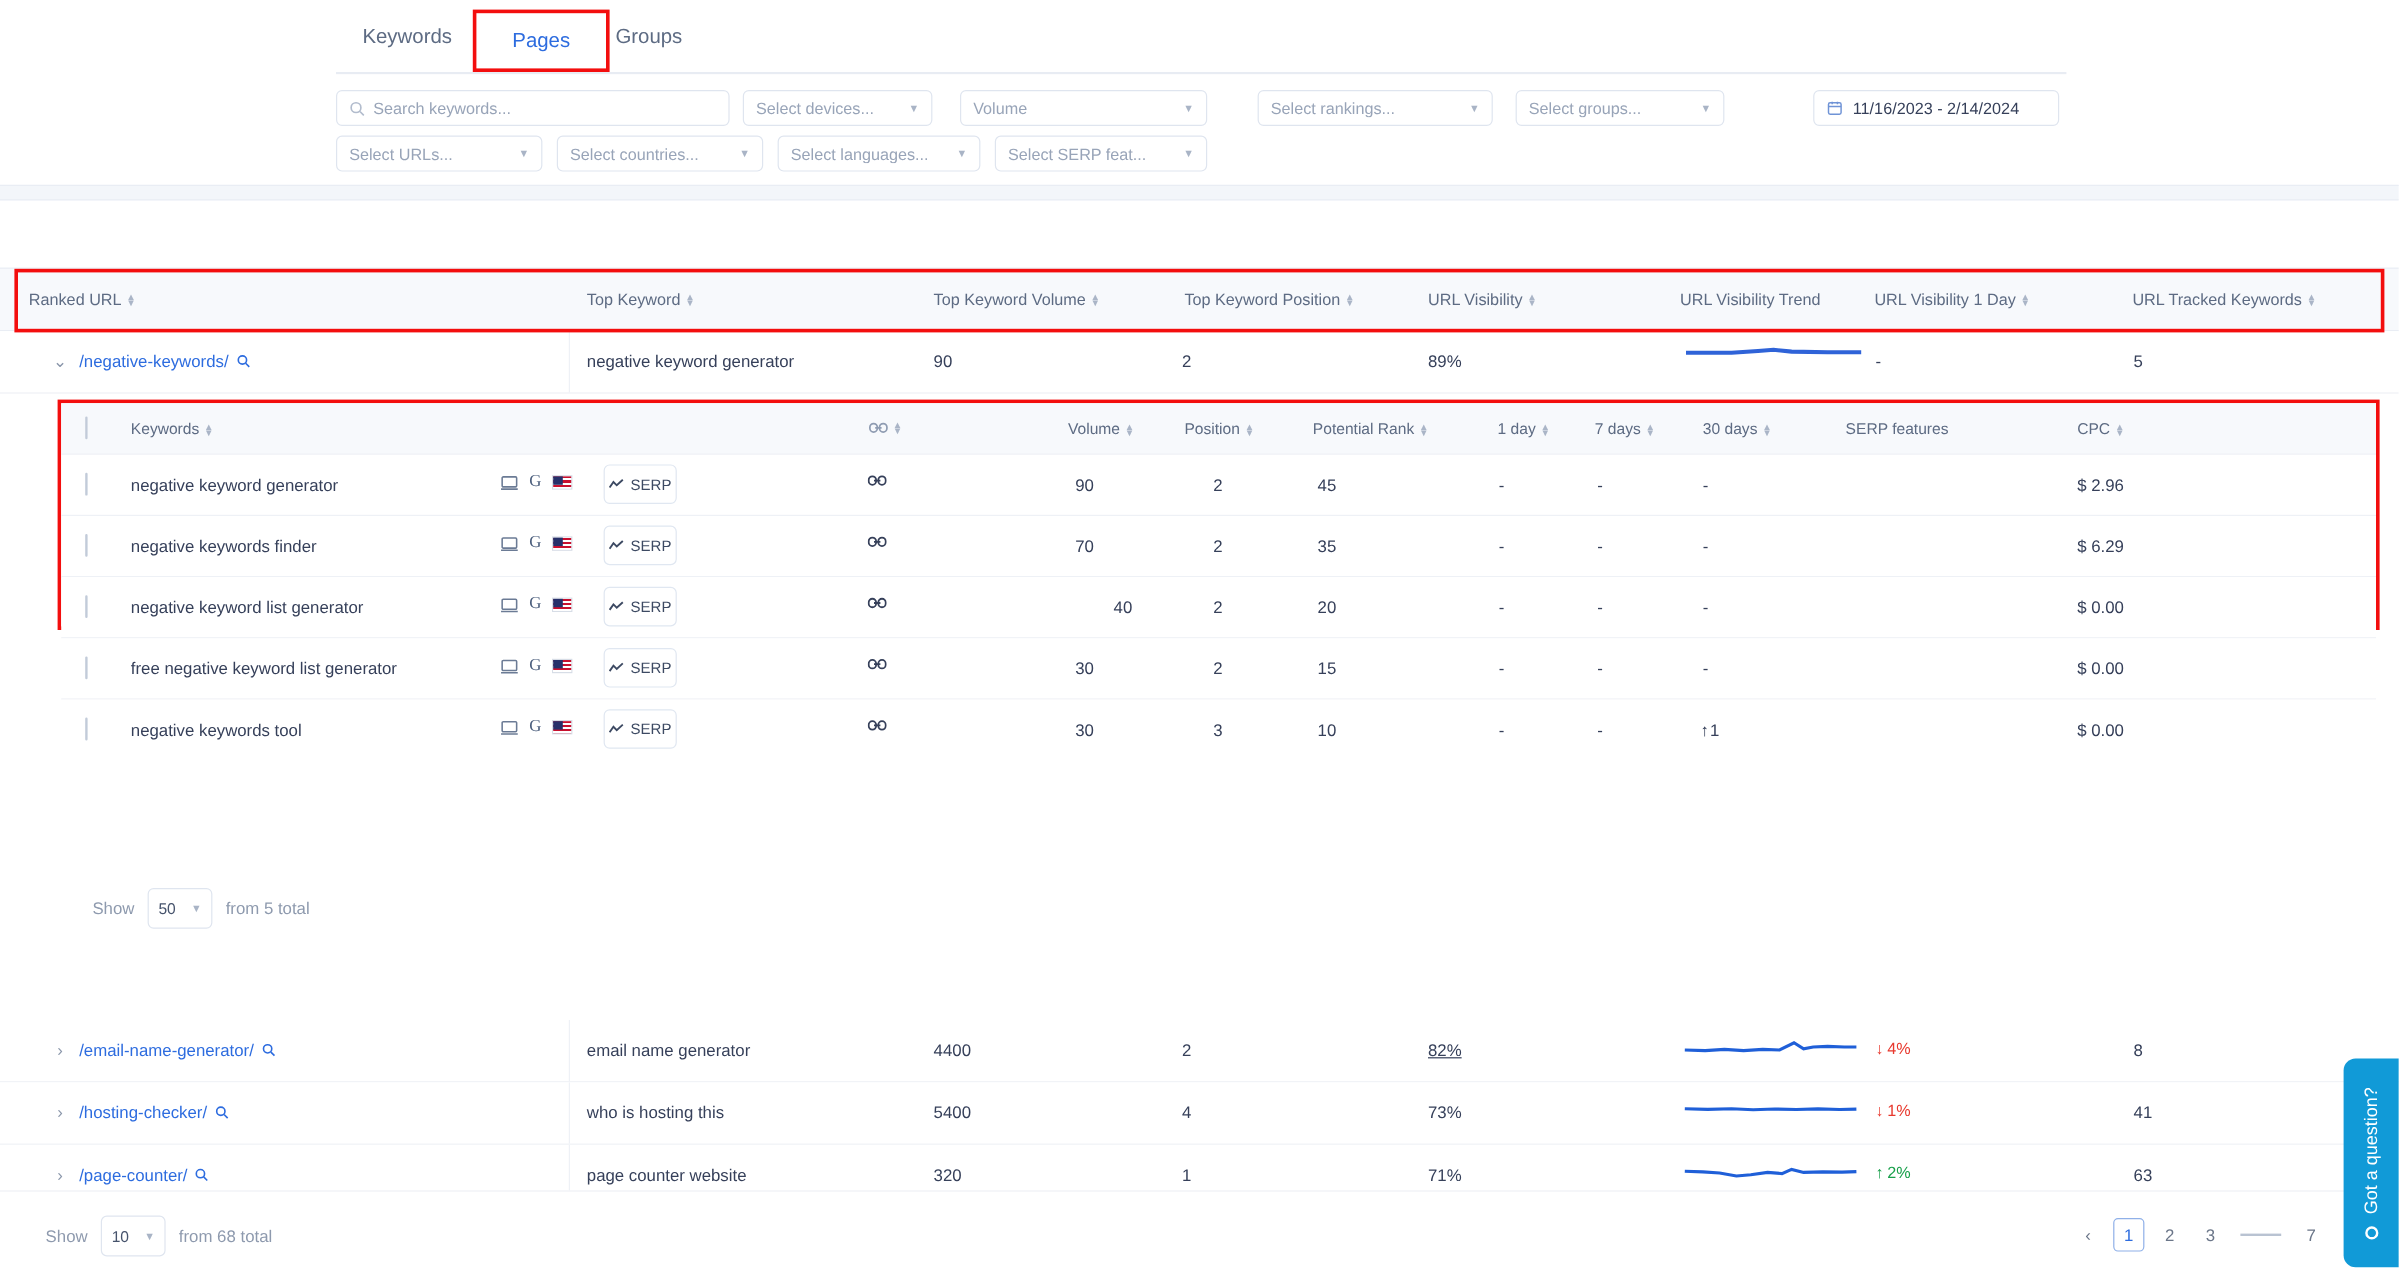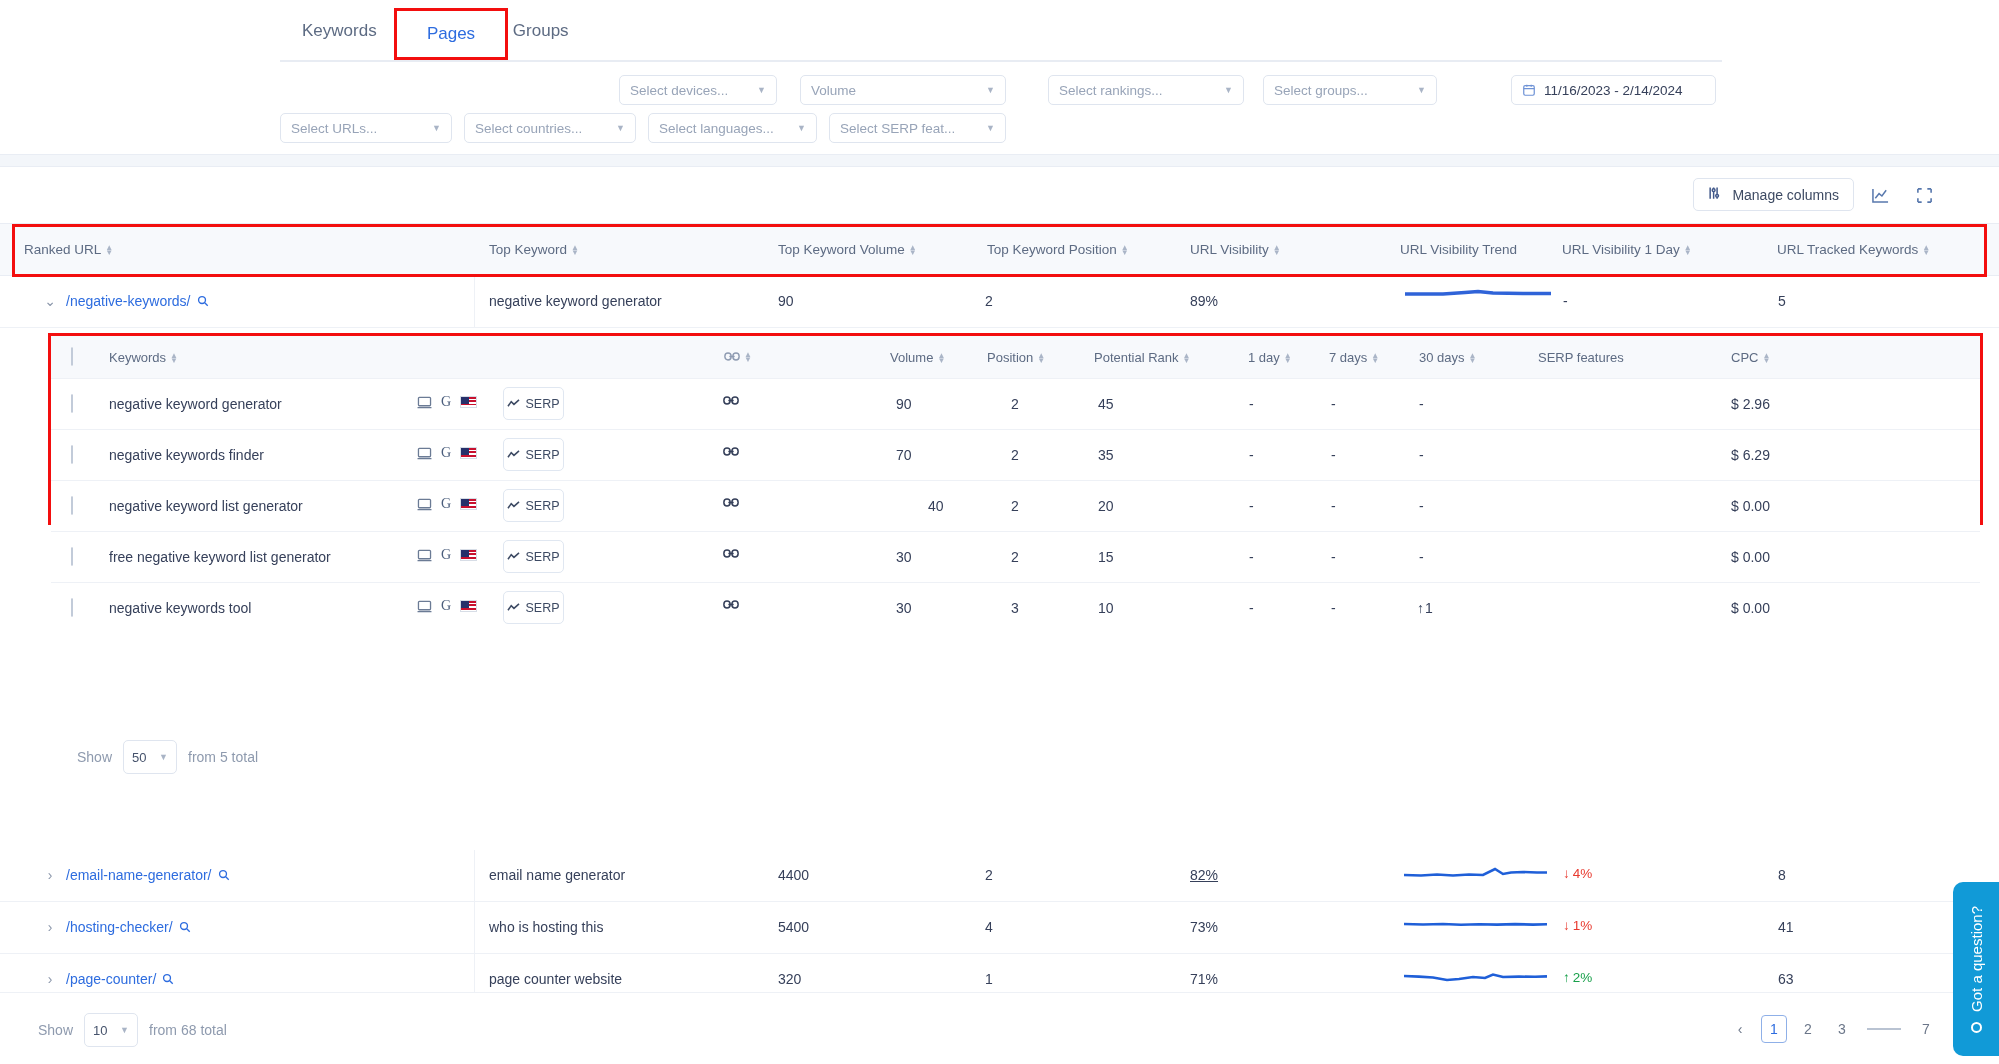--- a/index.html
+++ b/index.html
@@ -139,20 +139,29 @@
       <div class="tab">Groups</div>
     </div>
     <div class="tab-highlight">
       <span>Pages</span>
     </div>
     <div class="tabs-underline"></div>
   </div>
 
   <div class="filters">
 
+    <div class="fld" style="left:280px; top:13px; width:328px;">
+      <span class="search-ico">
+        <svg width="13" height="13" viewBox="0 0 16 16" fill="none" stroke="currentColor" stroke-width="1.7">
+            <circle cx="7" cy="7" r="5"></circle>
+            <path d="M11 11l4 4"></path>
+          </svg>
+      </span>
+      <span class="ph">Search keywords...</span>
+    </div>
 
     <div class="fld" style="left:619px; top:13px; width:158px;">
       <span class="ph">Select devices...</span>
       <span class="caret">▼</span>
     </div>
 
     <div class="fld" style="left:800px; top:13px; width:206px;">
       <span class="ph">Volume</span>
       <span class="caret">▼</span>
     </div>
@@ -193,43 +202,20 @@
     </div>
 
     <div class="fld" style="left:829px; top:51px; width:177px;">
       <span class="ph">Select SERP feat...</span>
       <span class="caret">▼</span>
     </div>
   </div>
 
   <div class="band"></div>
 
-  <div class="toolbar">
-    <div class="manage-btn">
-      <span>
-        <svg width="15" height="14" viewBox="0 0 16 14" fill="none" stroke="#41588a" stroke-width="1.6">
-          <path d="M2.3 1v12M6 1v12M9.7 1v12"></path>
-            <circle cx="6" cy="4" r="1.5" fill="#fff"></circle>
-            <circle cx="9.7" cy="10" r="1.5" fill="#fff"></circle>
-        </svg>
-      </span>
-      <span>Manage columns</span>
-    </div>
-    <div class="tb-ico" style="right:106px;">
-      <svg width="19" height="17" viewBox="0 0 20 18" fill="none" stroke="currentColor" stroke-width="1.6">
-          <path d="M2 2v14h16"></path>
-          <path d="M4.5 12l4-5 3 2.5 4.5-6"></path>
-        </svg>
-    </div>
-    <div class="tb-ico" style="right:62px;">
-      <svg width="17" height="17" viewBox="0 0 18 18" fill="none" stroke="currentColor" stroke-width="1.7">
-        <path d="M2 2h4M2 2v4M16 2h-4M16 2v4M2 16h4M2 16v-4M16 16h-4M16 16v-4"></path>
-        </svg>
-    </div>
-  </div>
 
   <div class="otable">
     <div class="ohead">
       <div class="ohead-hl"></div>
       <div class="oh" style="left:24px;">
           <span>Ranked URL</span>
           <span class="sortico">▲<br>▼</span>
         </div>
       <div class="oh" style="left:489px;">
           <span>Top Keyword</span>

